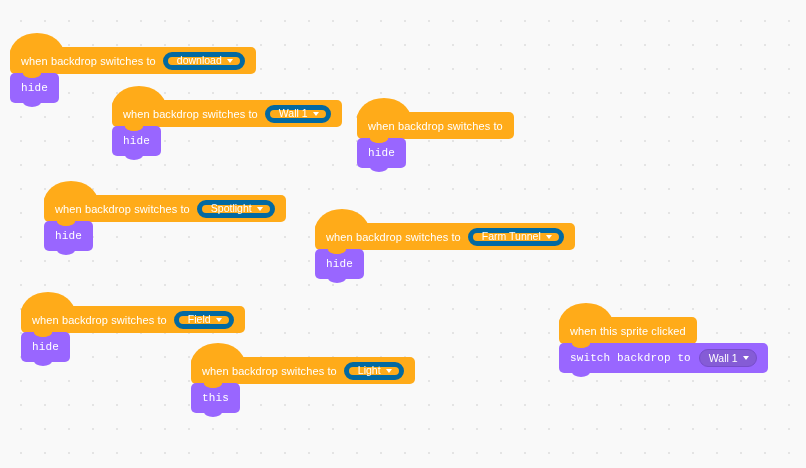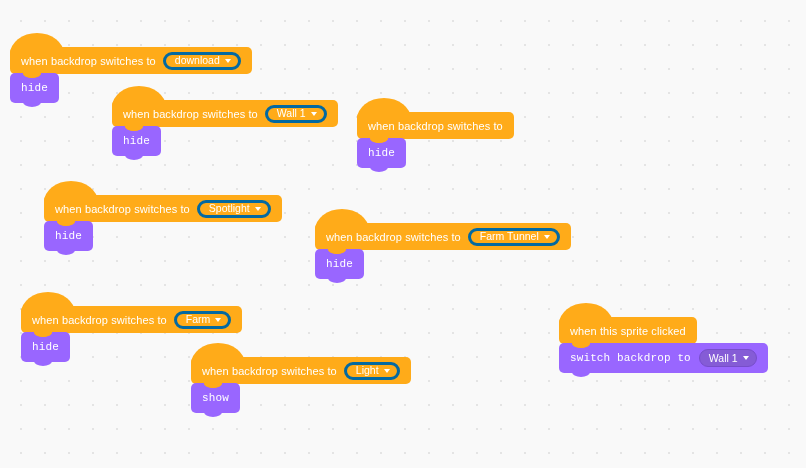--- a/index.html
+++ b/index.html
@@ -80,21 +80,21 @@
   .dropdown {
     display: inline-flex;
     align-items: center;
     gap: 5px;
     margin-left: 7px;
     padding: 2px 7px 2px 9px;
     height: 18px;
     box-sizing: border-box;
     border-radius: 9px;
     background: #ffab19;
-    border: 3px solid #0369a1;
+    border: 5px solid #0369a1;
     cursor: pointer;
   }
   .dropdown-text {
     color: #ffffff;
     font-size: 10.5px;
     line-height: 11px;
     white-space: nowrap;
   }
   .caret {
     width: 0;
@@ -213,39 +213,39 @@
           </span>
           <div class="hat-bump"></div>
         </div></div><div class="under"><div class="stack-block attached">
           <span class="stack-notch"></span>
           <span class="block-label">hide</span>
           <span class="stack-bump"></span>
         </div></div></div>
     <div class="script" style="left: 21px; top: 292px;"><div class="hat-block"><div class="hat-dome"></div><div class="hat-body">
           <span class="block-label">when backdrop switches to</span>
           <span class="dropdown">
-            <span class="dropdown-text">Farm</span>
+            <span class="dropdown-text">Field</span>
             <span class="caret"></span>
           </span>
           <div class="hat-bump"></div>
         </div></div><div class="under"><div class="stack-block attached">
           <span class="stack-notch"></span>
           <span class="block-label">hide</span>
           <span class="stack-bump"></span>
         </div></div></div>
     <div class="script" style="left: 191px; top: 343px;"><div class="hat-block"><div class="hat-dome"></div><div class="hat-body">
           <span class="block-label">when backdrop switches to</span>
           <span class="dropdown">
             <span class="dropdown-text">Light</span>
             <span class="caret"></span>
           </span>
           <div class="hat-bump"></div>
         </div></div><div class="under"><div class="stack-block attached">
           <span class="stack-notch"></span>
-          <span class="block-label">show</span>
+          <span class="block-label">this</span>
           <span class="stack-bump"></span>
         </div></div></div>
     <div class="script" style="left: 559px; top: 303px;"><div class="hat-block"><div class="hat-dome"></div><div class="hat-body">
           <span class="block-label">when this sprite clicked</span>
           <div class="hat-bump"></div>
         </div></div><div class="under"><div class="stack-block attached">
           <span class="stack-notch"></span>
           <span class="block-label">switch backdrop to</span>
           <span class="dropdown purple" style="margin-left: 8px;">
             <span class="dropdown-text">Wall 1</span>

